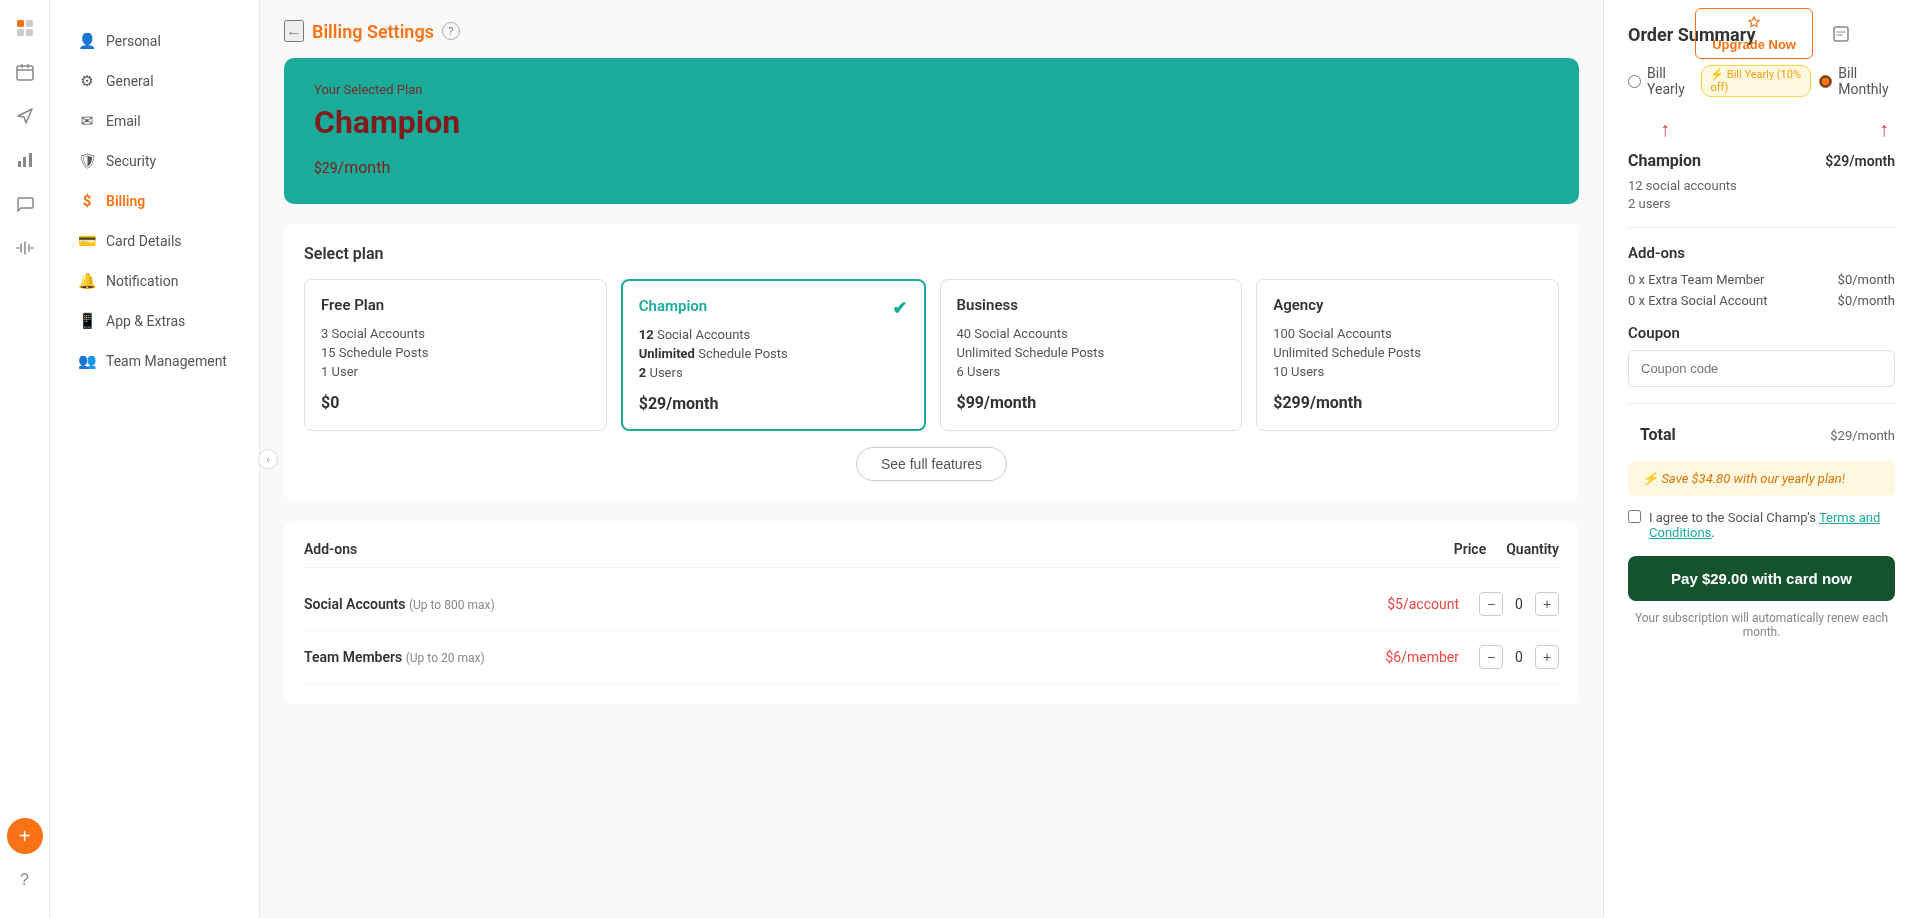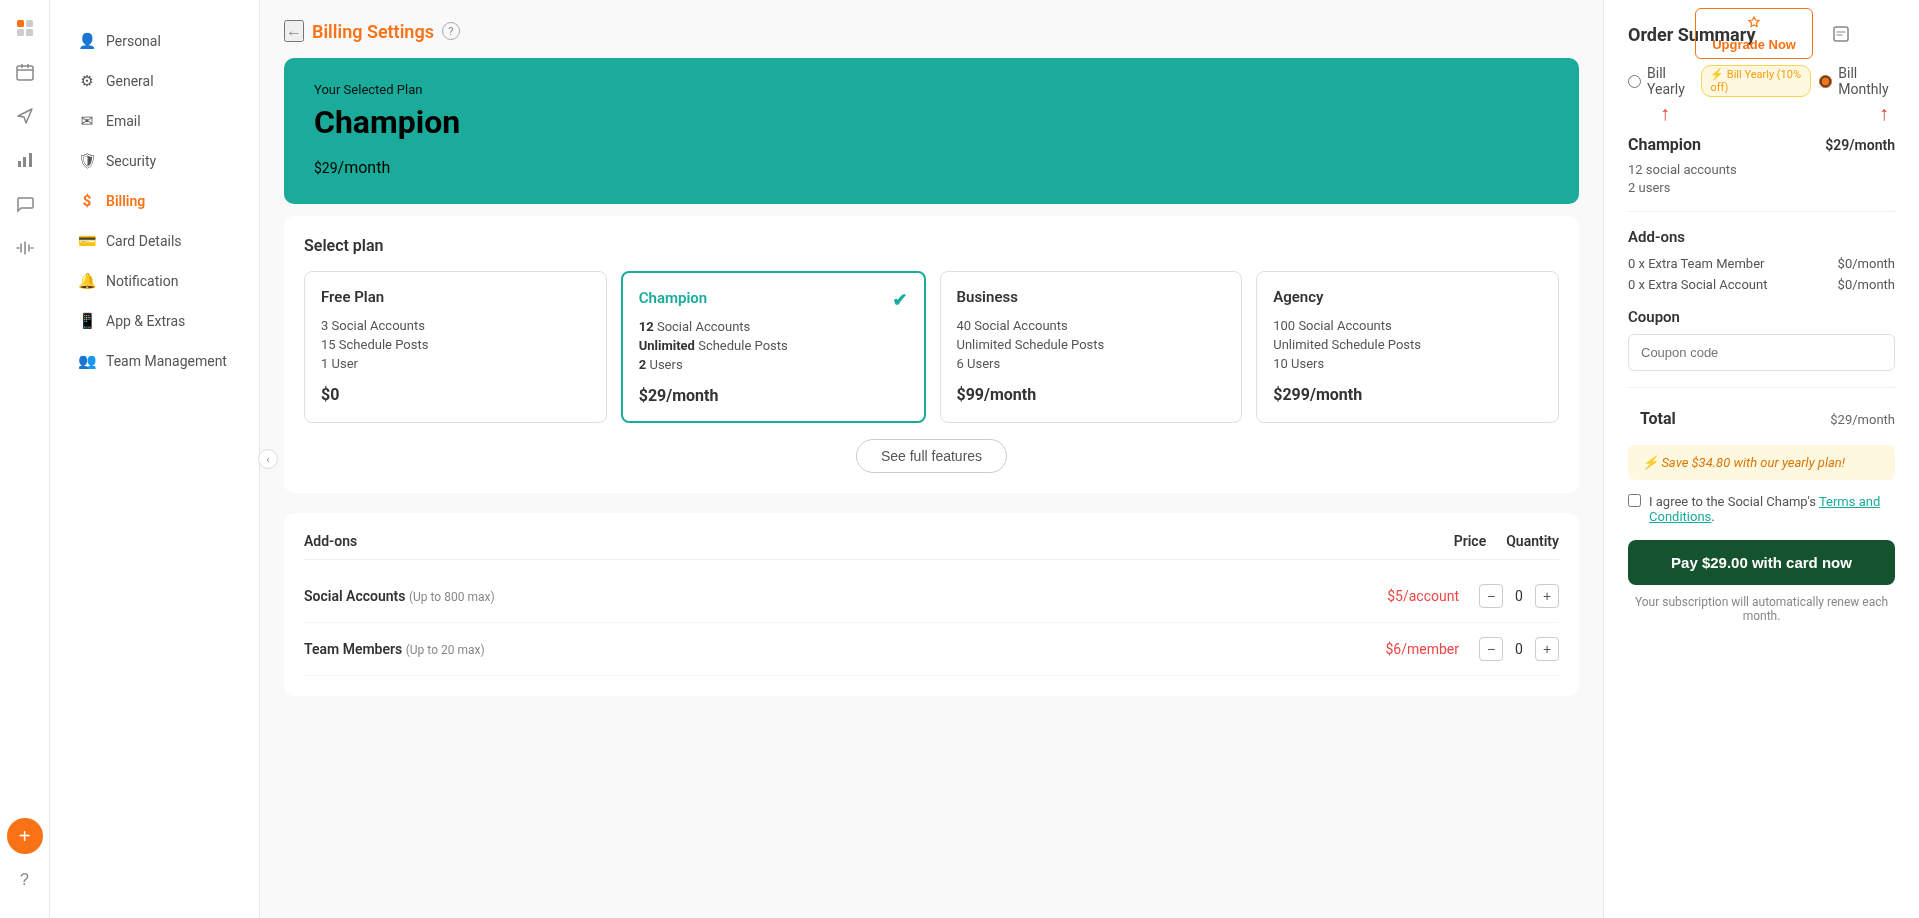--- a/index.html
+++ b/index.html
@@ -24,21 +24,21 @@
     .main-inner { display: flex; flex: 1; gap: 0; }
     .content-area { flex: 1; padding: 20px 24px; overflow-y: auto; }
 
     
     .page-header { display: flex; align-items: center; gap: 8px; margin-bottom: 16px; }
     .page-header .back-btn { color: #888; cursor: pointer; font-size: 16px; }
     .page-title { color: #f97316; font-size: 18px; font-weight: 600; }
     .help-icon { width: 18px; height: 18px; border-radius: 50%; border: 1px solid #aaa; display: inline-flex; align-items: center; justify-content: center; font-size: 11px; color: #888; cursor: pointer; }
 
     
-    .selected-plan-banner { background: #1aab9a; border-radius: 10px; padding: 24px 30px; margin-bottom: 12px; color: #000000; }
+    .selected-plan-banner { background: #1aab9a; border-radius: 10px; padding: 24px 30px; margin-bottom: 20px; color: #7f1d1d; }
     .banner-label { font-size: 13px; opacity: 0.9; margin-bottom: 6px; }
     .banner-plan-name { font-size: 32px; font-weight: 700; margin-bottom: 6px; }
     .banner-price { font-size: 28px; font-weight: 700; }
     .banner-price span { font-size: 14px; font-weight: 400; }
 
     
     .plan-card-section { background: #fff; border-radius: 10px; padding: 20px; margin-bottom: 20px; }
     .section-title { font-size: 16px; font-weight: 600; margin-bottom: 16px; color: #333; }
     .plan-cards { display: flex; gap: 14px; margin-bottom: 16px; }
     .plan-card { flex: 1; border: 1px solid #e0e0e0; border-radius: 8px; padding: 16px; cursor: pointer; }
@@ -61,21 +61,21 @@
     .addon-qty { display: flex; align-items: center; gap: 8px; min-width: 80px; justify-content: flex-end; }
     .qty-btn { width: 24px; height: 24px; border: 1px solid #ccc; border-radius: 4px; background: #fff; cursor: pointer; font-size: 14px; display: flex; align-items: center; justify-content: center; color: #555; }
     .qty-val { font-size: 14px; min-width: 16px; text-align: center; }
 
     
     .card-info-section { background: #fff; border-radius: 10px; padding: 20px; }
 
     
     .order-summary { width: 316px; background: #fff; border-left: 1px solid #e8e8e8; padding: 24px; overflow-y: auto; }
     .order-title { font-size: 18px; font-weight: 700; margin-bottom: 20px; color: #333; }
-    .billing-toggle { display: flex; align-items: flex-end; gap: 8px; margin-bottom: 4px; }
+    .billing-toggle { display: flex; align-items: flex-end; gap: 8px; margin-bottom: 20px; }
     .billing-option { display: flex; align-items: center; gap: 6px; cursor: pointer; font-size: 14px; color: #555; }
     .billing-option input[type="radio"] { accent-color: #f97316; }
     .yearly-badge { background: #fff8e1; color: #f59e0b; border: 1px solid #fcd34d; border-radius: 10px; padding: 2px 8px; font-size: 11px; font-weight: 400; display: flex; align-items: center; gap: 3px; }
     .order-plan-name { font-size: 16px; font-weight: 700; margin-bottom: 4px; }
     .order-plan-price { float: right; font-size: 14px; font-weight: 600; }
     .order-plan-detail { font-size: 13px; color: #666; margin-bottom: 3px; }
     .divider { border: none; border-top: 1px solid #f0f0f0; margin: 16px 0; }
     .addons-title { font-size: 15px; font-weight: 600; margin-bottom: 10px; }
     .addon-line { display: flex; justify-content: space-between; font-size: 13px; color: #555; margin-bottom: 6px; }
     .coupon-section { margin-top: 16px; margin-bottom: 16px; }

